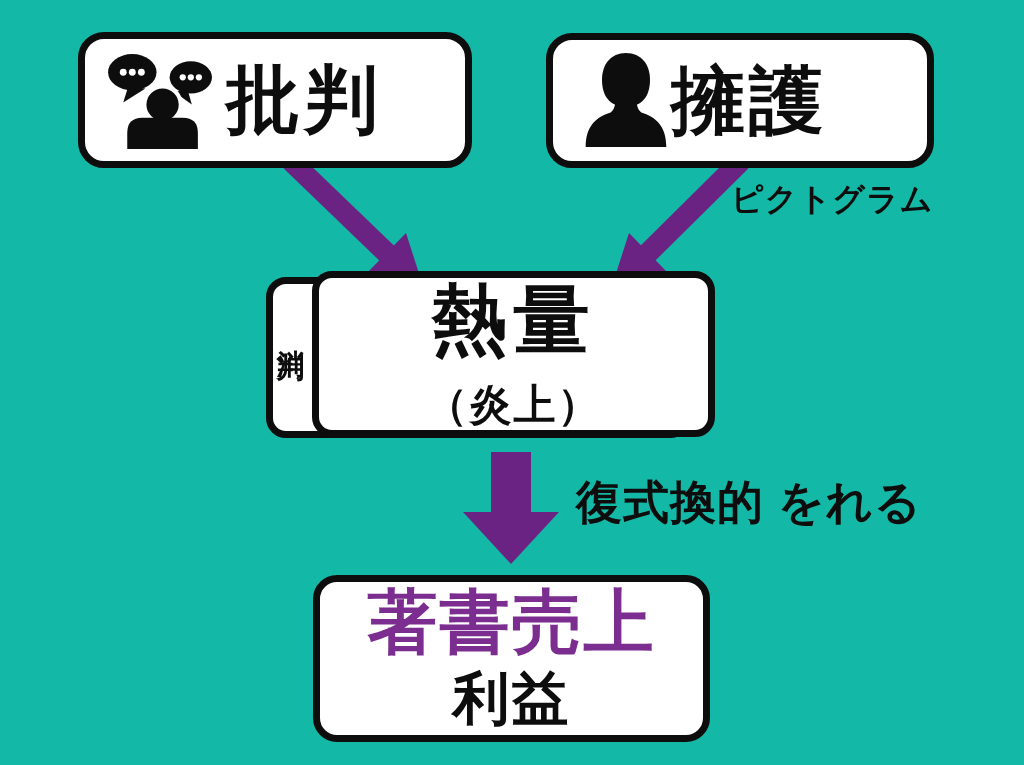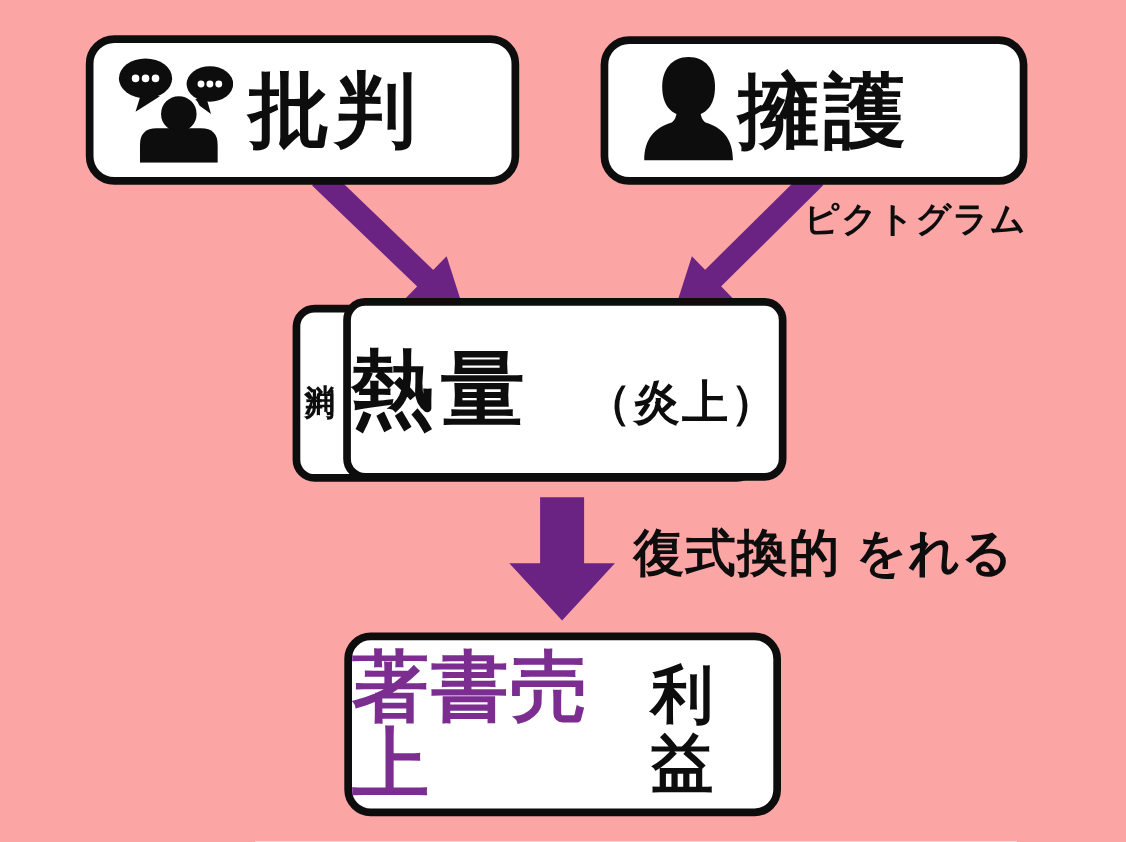--- a/index.html
+++ b/index.html
@@ -1,19 +1,19 @@
 <!DOCTYPE html>
 <html><head>
 <meta charset="utf-8">
 <style>
   html,body{margin:0;padding:0;background:#ffffff;}
   .canvas{
     position:relative;
     width:1024px;height:765px;
-    background:#fca5a5;
+    background:#14b8a6;
     overflow:hidden;
     font-family:"Liberation Sans","DejaVu Sans",sans-serif;
     font-weight:900;
     color:#0d0d0d;
   }
   .arrow-layer{position:absolute;left:0;top:0;width:1024px;height:765px;pointer-events:none;}
   .node{
     position:absolute;
     background:#ffffff;
     border:7px solid #0d0d0d;
@@ -26,34 +26,34 @@
   .box-defense{left:546px;top:33px;width:388px;height:135px;padding-left:28px;}
   .node-label{font-size:74px;line-height:1;letter-spacing:4px;white-space:nowrap;}
   .icon-wrap{flex:0 0 auto;display:block;}
   .box-heat-back{
     left:266px;top:277px;width:424px;height:161px;
     border-radius:20px;
   }
   .box-heat-front{
     left:312px;top:271px;width:403px;height:166px;
     border-radius:20px;
-    justify-content:space-between;
+    flex-direction:column;justify-content:center;
   }
   .heat-title{font-size:76px;line-height:1;letter-spacing:6px;margin-top:2px;}
   .heat-sub{font-size:42px;line-height:1.1;margin-top:24px;letter-spacing:2px;}
   .heat-side-label{
     position:absolute;left:276px;top:327px;
     writing-mode:vertical-rl;text-orientation:upright;
     font-size:28px;line-height:1;letter-spacing:3px;
     color:#0d0d0d;
   }
   .box-sales{
     left:313px;top:575px;width:397px;height:167px;
     border-radius:24px;
-    flex-direction:row;justify-content:center;
+    flex-direction:column;justify-content:center;
   }
   .sales-title{font-size:70px;line-height:1;letter-spacing:2px;color:#7b2e8f;}
   .sales-sub{font-size:57px;line-height:1.1;margin-top:10px;letter-spacing:2px;color:#0d0d0d;}
   .float-label{position:absolute;white-space:nowrap;color:#0d0d0d;}
   .label-pictogram{left:731px;top:182px;font-size:32px;line-height:1.1;letter-spacing:1px;}
   .label-arrow-note{left:576px;top:476px;font-size:46px;line-height:1.15;letter-spacing:1px;}
 </style>
 </head>
 <body>
 

